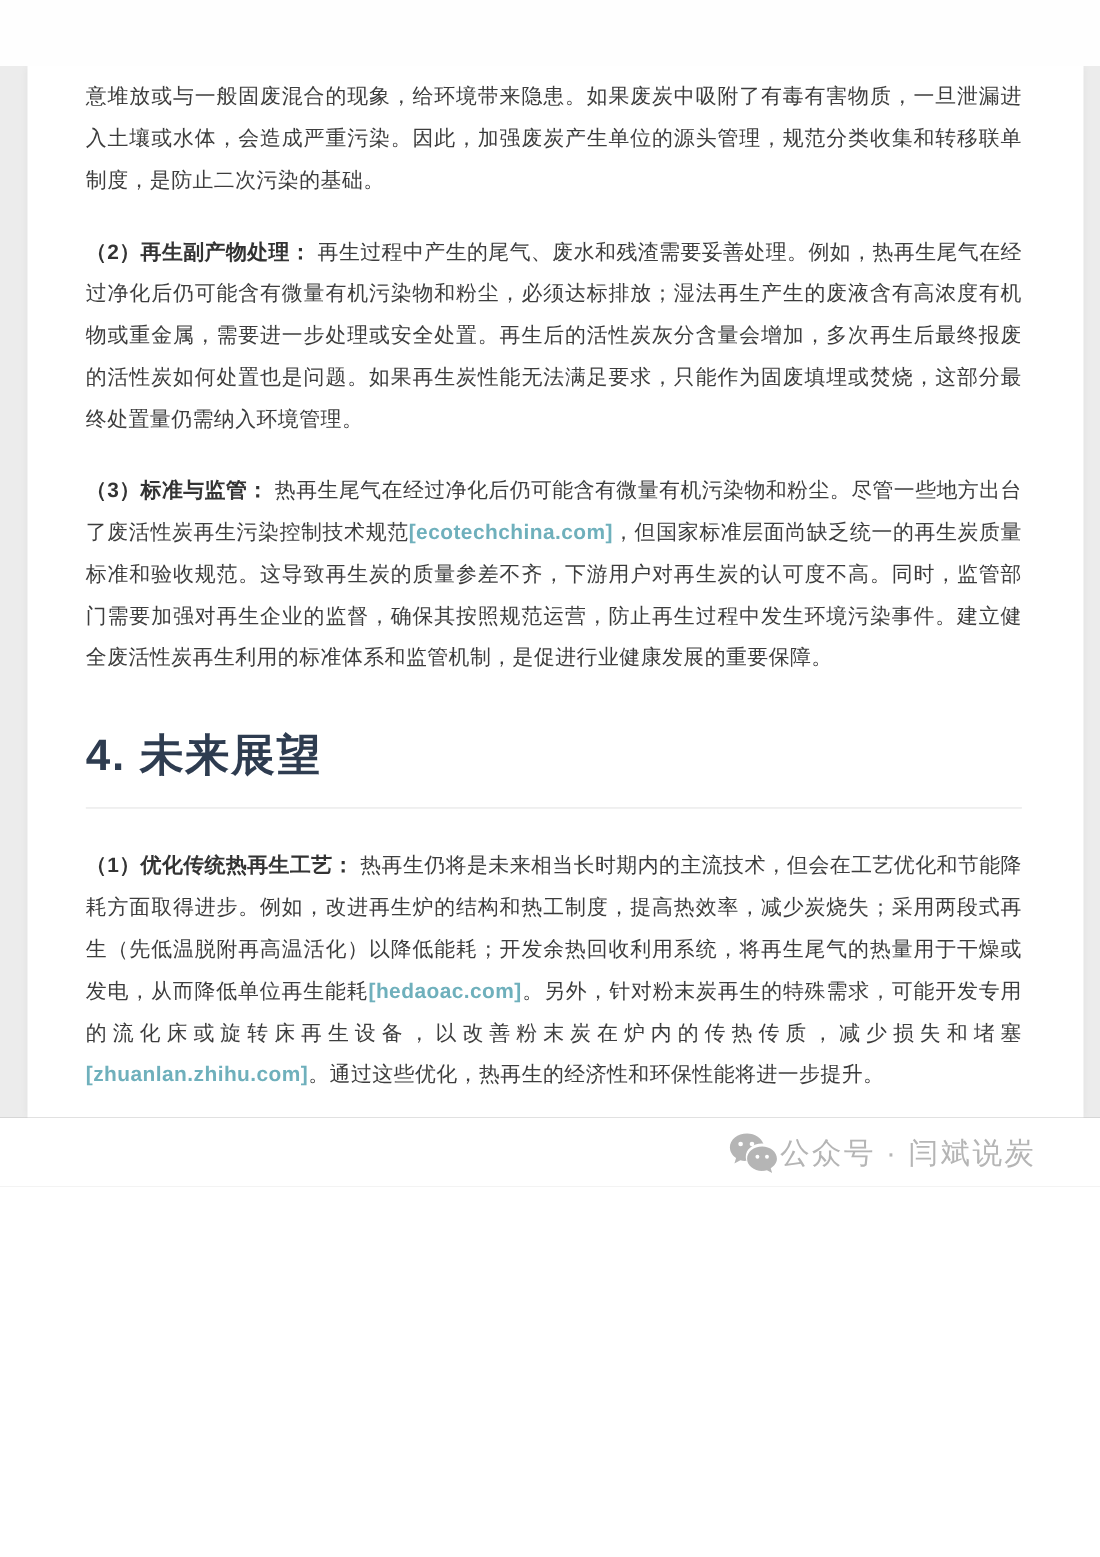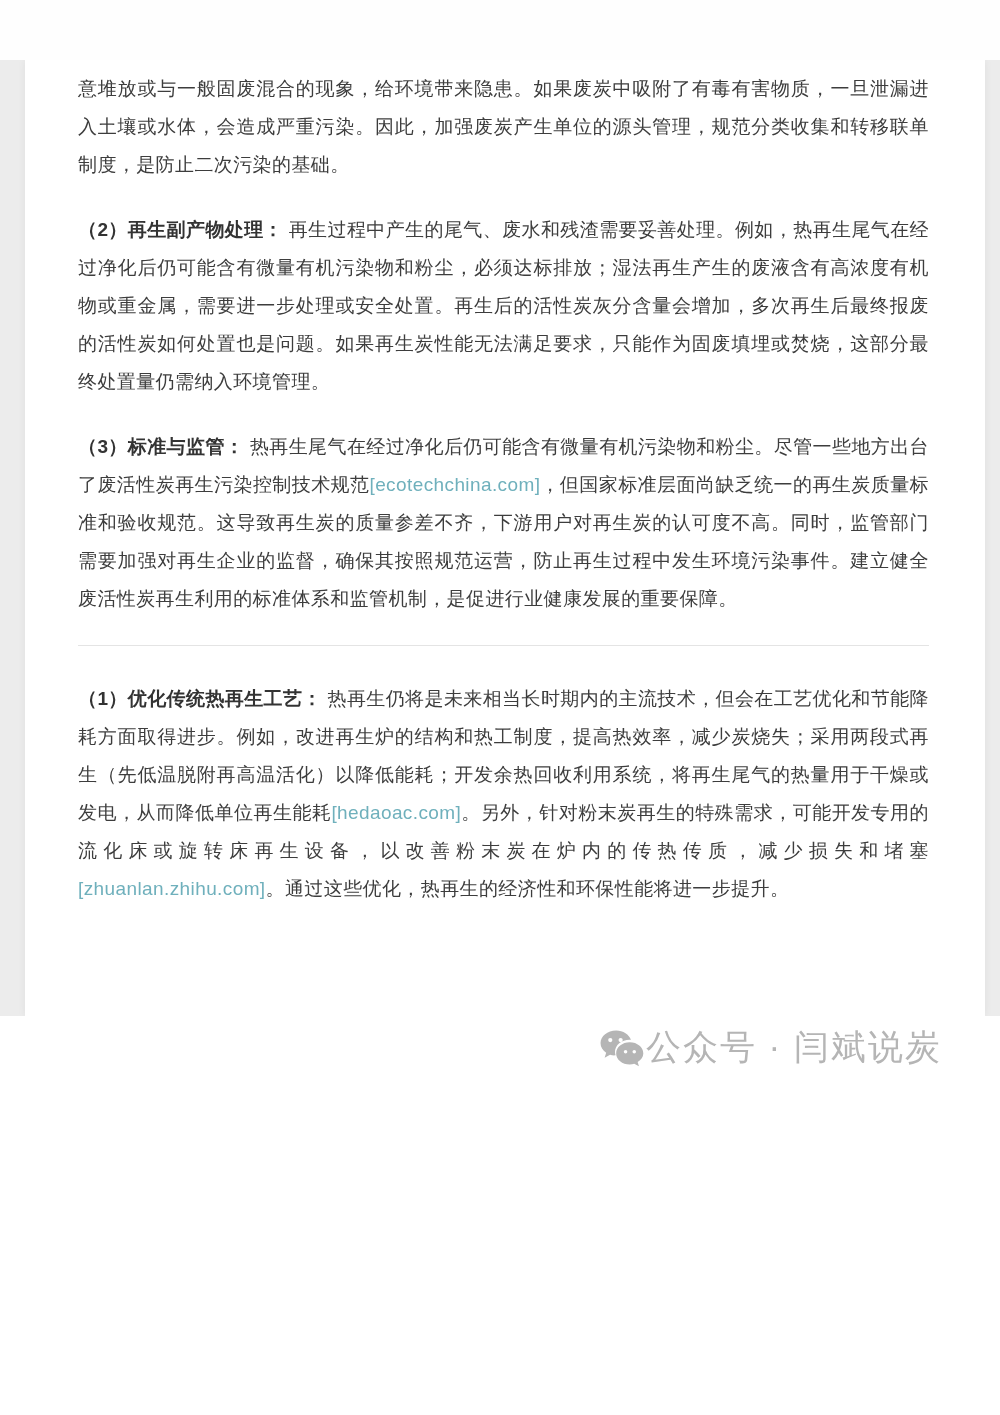--- a/index.html
+++ b/index.html
@@ -22,56 +22,57 @@
     padding: 10px 56px 0 53px;
     overflow: hidden;
   }
   .article p {
     margin: 0 0 27px 0;
     font-size: 19px; line-height: 38px;
     color: #3d3d3d; text-align: justify;
     letter-spacing: 0.4px;
   }
   .seg-bold { font-weight: bold; color: #333333; margin-top: 24px; }
-  .seg-link { color: #6fb0bc; text-decoration: none; cursor: pointer; }
+  .seg-link { color: #6fb0bc; text-decoration: none; cursor: pointer; font-weight: bold; }
   .article h2 {
     font-size: 40px; line-height: 1.15;
     color: #2e3c50; font-weight: 700;
     letter-spacing: 1.5px;
     margin: 46px 0 24px 0;
   }
   .divider {
     border: none; border-top: 1px solid #e4e4e4;
     margin: 0 0 34px 0;
   }
   .bottom-band {
     height: 63px; flex: 0 0 auto; background: #ffffff;
     display: flex; align-items: center; justify-content: flex-end;
     padding-right: 58px;
   }
   .watermark {
     display: flex; align-items: center; gap: 0;
-    color: #b5b5b5; font-size: 35px; letter-spacing: 2px;
+    color: #b5b5b5; font-size: 27px; letter-spacing: 2px;
     user-select: none;
   }
   .watermark svg { display: block; }
 </style>
 </head>
 <body>
 
 <div class="page">
 
   <div class="top-band"></div>
 
   <div class="mid">
     <div class="card">
       <div class="article">
           <p><span class="seg-text">意堆放或与一般固废混合的现象，给环境带来隐患。如果废炭中吸附了有毒有害物质，一旦泄漏进入土壤或水体，会造成严重污染。因此，加强废炭产生单位的源头管理，规范分类收集和转移联单制度，是防止二次污染的基础。</span></p>
           <p><span class="seg-bold">（2）再生副产物处理：</span><span class="seg-text"> 再生过程中产生的尾气、废水和残渣需要妥善处理。例如，热再生尾气在经过净化后仍可能含有微量有机污染物和粉尘，必须达标排放；湿法再生产生的废液含有高浓度有机物或重金属，需要进一步处理或安全处置。再生后的活性炭灰分含量会增加，多次再生后最终报废的活性炭如何处置也是问题。如果再生炭性能无法满足要求，只能作为固废填埋或焚烧，这部分最终处置量仍需纳入环境管理。</span></p>
           <p><span class="seg-bold">（3）标准与监管：</span><span class="seg-text"> 热再生尾气在经过净化后仍可能含有微量有机污染物和粉尘。尽管一些地方出台了废活性炭再生污染控制技术规范</span><a class="seg-link">[ecotechchina.com]</a><span class="seg-text">，但国家标准层面尚缺乏统一的再生炭质量标准和验收规范。这导致再生炭的质量参差不齐，下游用户对再生炭的认可度不高。同时，监管部门需要加强对再生企业的监督，确保其按照规范运营，防止再生过程中发生环境污染事件。建立健全废活性炭再生利用的标准体系和监管机制，是促进行业健康发展的重要保障。</span></p>
+          <h2>4. 未来展望</h2>
           <hr class="divider">
           <p><span class="seg-bold">（1）优化传统热再生工艺：</span><span class="seg-text"> 热再生仍将是未来相当长时期内的主流技术，但会在工艺优化和节能降耗方面取得进步。例如，改进再生炉的结构和热工制度，提高热效率，减少炭烧失；采用两段式再生（先低温脱附再高温活化）以降低能耗；开发余热回收利用系统，将再生尾气的热量用于干燥或发电，从而降低单位再生能耗</span><a class="seg-link">[hedaoac.com]</a><span class="seg-text">。另外，针对粉末炭再生的特殊需求，可能开发专用的流化床或旋转床再生设备，以改善粉末炭在炉内的传热传质，减少损失和堵塞</span><a class="seg-link">[zhuanlan.zhihu.com]</a><span class="seg-text">。通过这些优化，热再生的经济性和环保性能将进一步提升。</span></p>
           <p></p>
         </div>
     </div>
   </div>
 
   <div class="bottom-band">
     <div class="watermark">
       <svg width="47" height="40" viewBox="0 0 40 34" aria-hidden="true">

